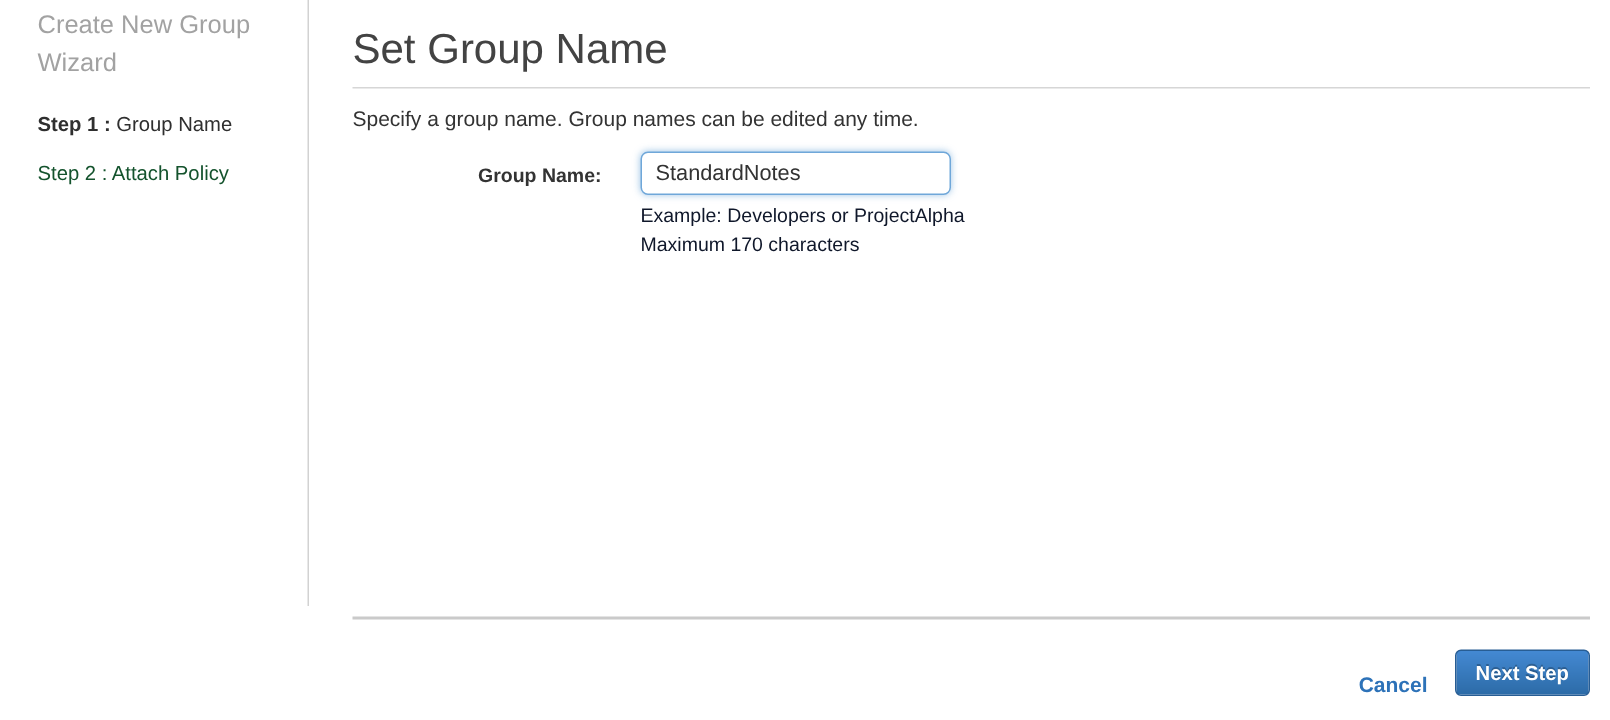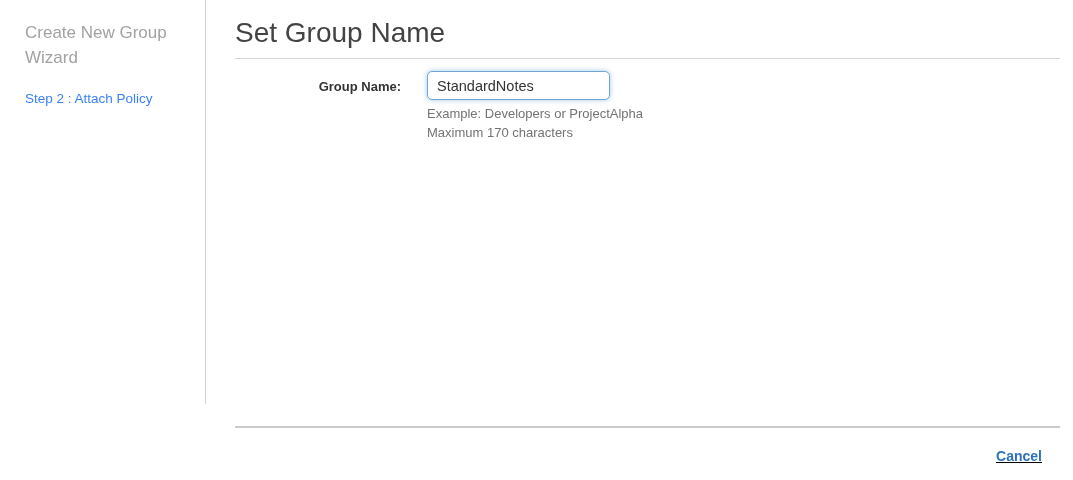--- a/index.html
+++ b/index.html
@@ -13,34 +13,34 @@
     overflow: hidden;
   }
 
   
   .sidebar {
     position: absolute;
     left: 0; top: 0;
     width: 206px;
     height: 404px;
     border-right: 1px solid #d2d2d2;
-    padding: 20px 20px 0 25px;
+    padding: 4px 20px 0 25px;
   }
   .sidebar-title {
     font-size: 17px;
     line-height: 25px;
     font-weight: 400;
     color: #a2a2a2;
     margin: 0 0 21px 0;
     width: 155px;
   }
   .step {
     font-size: 13.5px;
     line-height: 15px;
-    color: #3b82f6;
+    color: #14532d;
     margin-bottom: 18px;
     white-space: nowrap;
   }
   .step.active { color: #2f2f2f; }
   .step.active .step-prefix { font-weight: bold; }
 
   
   .main {
     position: absolute;
     left: 207px; top: 0; right: 0; bottom: 0;
@@ -70,53 +70,52 @@
     width: 166px;
     text-align: right;
     font-weight: bold;
     font-size: 13px;
     color: #333333;
     padding-top: 8px;
     flex: none;
   }
   .form-field { margin-left: 26px; }
   .group-name-input {
-    width: 183px;
+    width: 207px;
     height: 29px;
     border: 1px solid #6fa7d9;
     border-radius: 5px;
     box-shadow: 0 0 5px rgba(111, 167, 217, 0.65);
     padding: 0 9px;
     font-size: 14.5px;
     color: #333333;
     font-family: "Liberation Sans", sans-serif;
     outline: none;
     background: #ffffff;
   }
   .hints {
     margin-top: 5px;
     font-size: 13px;
     line-height: 18.5px;
-    color: #737373;
+    color: #0f172a;
   }
 
   .spacer { flex: 1; }
 
   
   .footer-rule {
     border: none;
     border-top: 2px solid #cacaca;
     margin: 0;
   }
   .footer {
     display: flex;
     justify-content: flex-end;
     align-items: flex-end;
     padding: 20px 0 0 0;
-    text-decoration: underline;
   }
   .cancel-link {
     color: #2d72b8;
     font-weight: bold;
     font-size: 14px;
     text-decoration: none;
     cursor: pointer;
     margin-right: 18px;
   }
   .next-btn {
@@ -131,42 +130,47 @@
     cursor: pointer;
     text-shadow: 0 -1px 0 rgba(0,0,0,0.25);
   }
 </style>
 </head>
 <body>
 
 <div class="sidebar">
   <div class="sidebar-title">Create New Group Wizard</div>
 
+  <div class="step active">
+    <span class="step-prefix">Step 1 :</span><span> Group Name</span>
+  </div>
   <div class="step">
     <span class="step-prefix">Step 2 :</span><span> Attach Policy</span>
   </div>
 </div>
 
 <div class="main">
   <h1 class="page-title">Set Group Name</h1>
 
   <hr class="head-rule">
 
+  <p class="subtitle">Specify a group name. Group names can be edited any time.</p>
 
   <div class="form-row">
     <div class="form-label">Group Name:</div>
     <div class="form-field">
       <input class="group-name-input" type="text" value="StandardNotes" style="">
       <div class="hints">
         <div>Example: Developers or ProjectAlpha</div>
         <div>Maximum 170 characters</div>
       </div>
     </div>
   </div>
 
   <div class="spacer"></div>
 
   <hr class="footer-rule">
 
   <div class="footer">
     <a class="cancel-link">Cancel</a>
+    <button class="next-btn">Next Step</button>
   </div>
 </div>
 
 </body></html>

